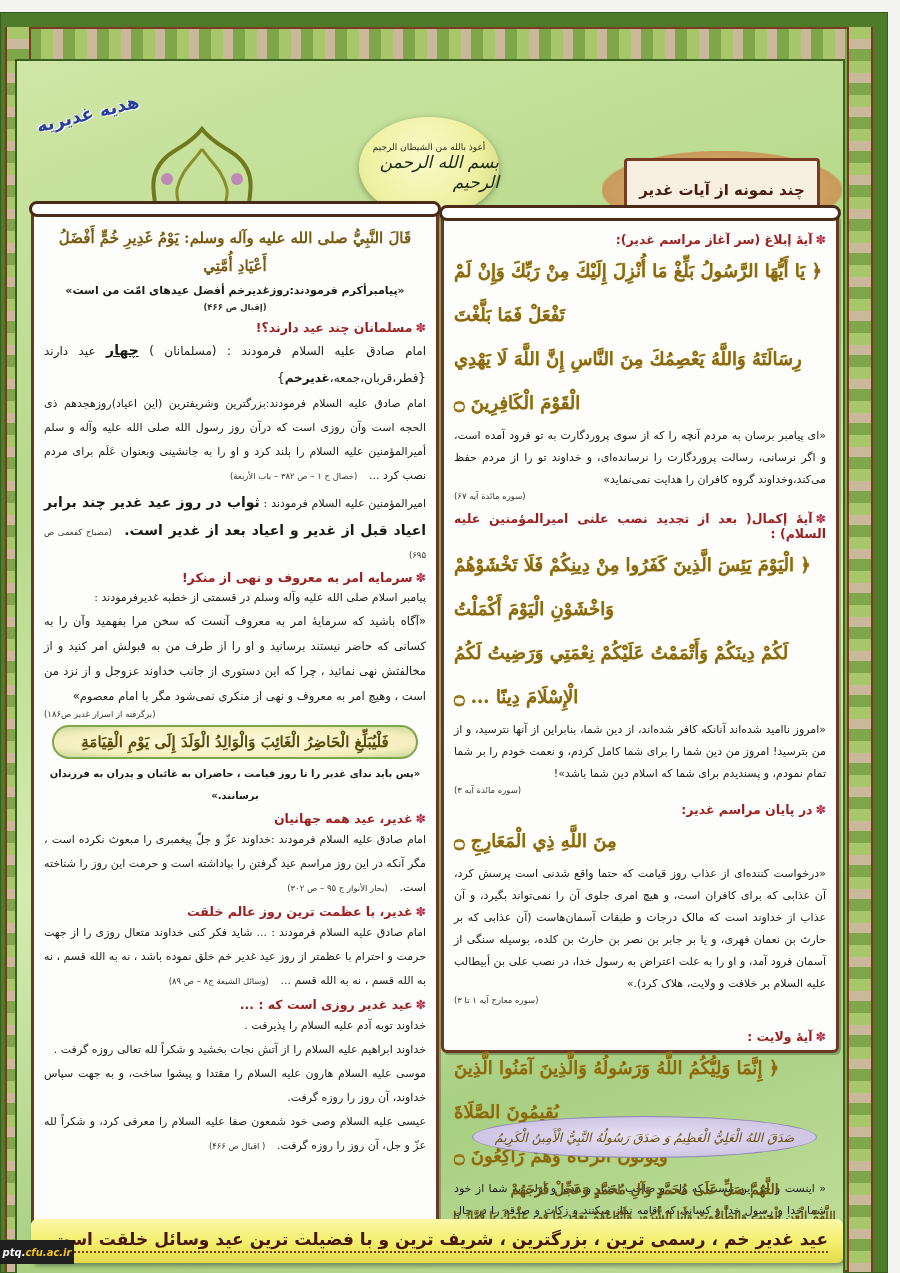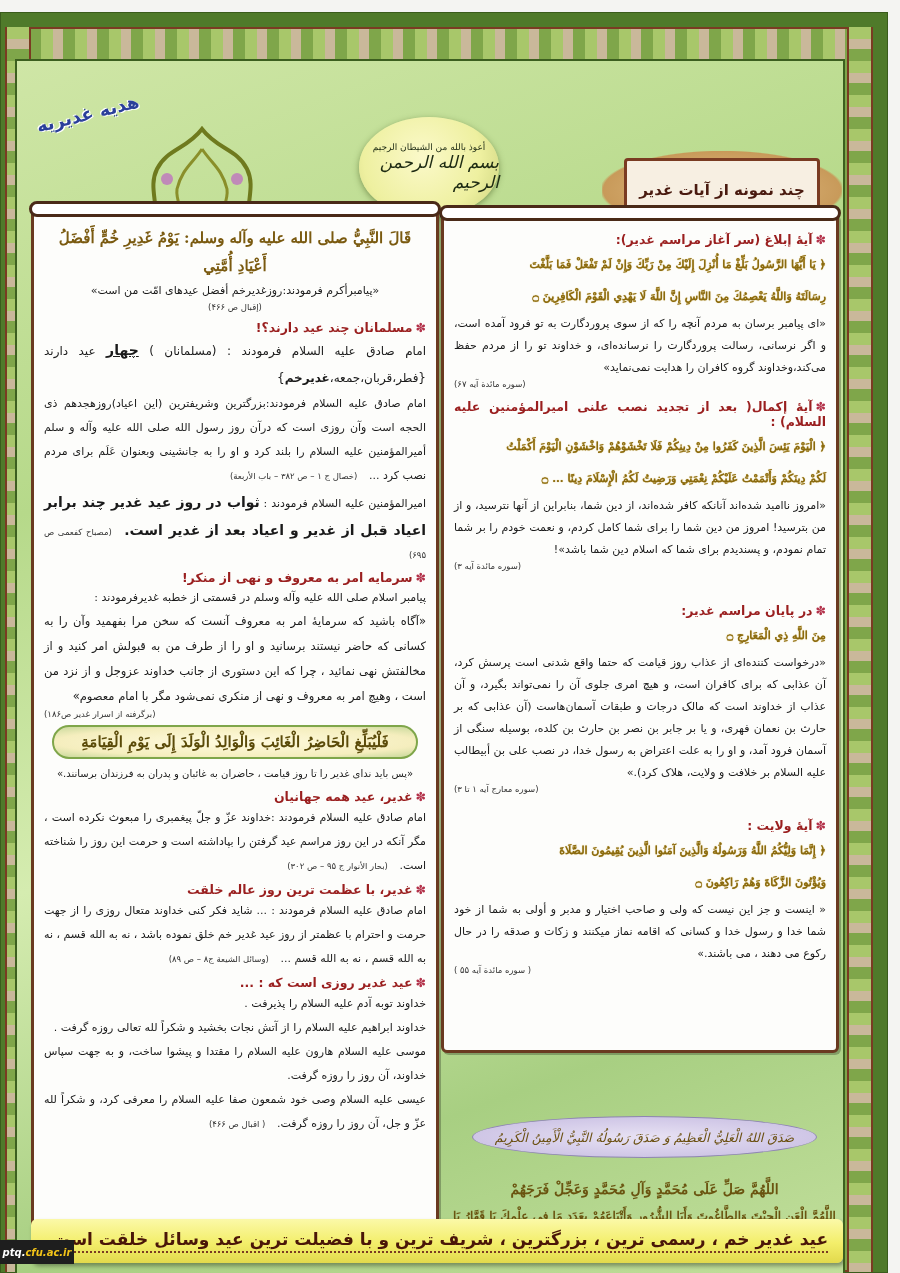--- a/index.html
+++ b/index.html
@@ -68,30 +68,30 @@
     position: absolute; top: -11px; left: -5px; right: -5px; height: 16px;
     background: #ffffff; border: 3px solid #4a2a18; border-radius: 8px;
   }
   .panel-left { left: 14px; top: 148px; width: 408px; height: 1030px; }
   .panel-right { left: 424px; top: 152px; width: 398px; height: 840px; }
 
   .content { position: absolute; top: 12px; left: 10px; right: 10px; bottom: 6px; direction: rtl; text-align: justify; }
   .h-red { color: #9a1f1f; font-weight: bold; font-size: 12.5px; margin: 4px 0 2px; }
   .h-red .star { color: #b3324a; margin-left: 3px; }
   .ar {
-    color: #8a6a10; font-family: "DejaVu Serif", serif; font-size: 11px;
-    text-align: right; line-height: 32px; font-weight: bold;
+    color: #8a6a10; font-family: "DejaVu Serif", serif; font-size: 18px;
+    text-align: left; line-height: 44px; font-weight: bold;
     text-shadow: 0 0 1px #c8a640;
   }
   .fa { color: #1a1a1a; font-size: 11px; line-height: 22px; }
   .fa-lg { color: #1a1a1a; font-size: 12px; line-height: 27px; }
   .fa-bold { font-weight: bold; font-size: 14px; line-height: 28px; }
   .src { color: #333; font-size: 8.5px; direction: rtl; text-align: left; display: block; }
   .src-inline { color: #333; font-size: 8.5px; margin-right: 8px; }
-  .center { text-align: center; }
+  .center { text-align: center; font-weight: bold; }
   .u { text-decoration: underline; font-weight: bold; font-size: 14px; }
 
   .left-heading { text-align: center; color: #7a5a10; font-family: "DejaVu Serif", serif; font-size: 15px; font-weight: bold; line-height: 28px; }
 
   .green-banner {
     margin: 6px auto 4px; width: 96%; height: 34px; border-radius: 17px;
     background: radial-gradient(ellipse at center, #fffbe0 0%, #f5eebe 70%, #c7d89a 100%);
     border: 2px solid #7fa64a;
     display: flex; align-items: center; justify-content: center;
     color: #5a4a08; font-family: "DejaVu Serif", serif; font-size: 15px; font-weight: bold;
@@ -170,21 +170,21 @@
         <div class="ar">رِسَالَتَهُ وَاللَّهُ يَعْصِمُكَ مِنَ النَّاسِ إِنَّ اللَّهَ لَا يَهْدِي الْقَوْمَ الْكَافِرِينَ ۝</div>
         <div class="fa">«ای پیامبر برسان به مردم آنچه را که از سوی پروردگارت به تو فرود آمده است، و اگر نرسانی، رسالت پروردگارت را نرسانده‌ای، و خداوند تو را از مردم حفظ می‌کند،وخداوند گروه کافران را هدایت نمی‌نماید»</div>
         <span class="src">(سوره مائدة آیه ۶۷)</span>
 
         <div class="h-red" style="margin-top:10px"><span class="star">✽</span><span>آیهٔ إکمال( بعد از تجدید نصب علنی امیرالمؤمنین علیه السلام) :</span></div>
         <div class="ar">﴿ الْيَوْمَ يَئِسَ الَّذِينَ كَفَرُوا مِنْ دِينِكُمْ فَلَا تَخْشَوْهُمْ وَاخْشَوْنِ الْيَوْمَ أَكْمَلْتُ</div>
         <div class="ar">لَكُمْ دِينَكُمْ وَأَتْمَمْتُ عَلَيْكُمْ نِعْمَتِي وَرَضِيتُ لَكُمُ الْإِسْلَامَ دِينًا ... ۝</div>
         <div class="fa">«امروز ناامید شده‌اند آنانکه کافر شده‌اند، از دین شما، بنابراین از آنها نترسید، و از من بترسید! امروز من دین شما را برای شما کامل کردم، و نعمت خودم را بر شما تمام نمودم، و پسندیدم برای شما که اسلام دین شما باشد»!</div>
         <span class="src">(سوره مائدة آیه ۳)</span>
 
-        <div class="h-red" style="margin-top:32px"><span class="star">✽</span><span>در پایان مراسم غدیر:</span></div>
+        <div class="h-red" style="margin-top:7px"><span class="star">✽</span><span>در پایان مراسم غدیر:</span></div>
         <div class="ar">مِنَ اللَّهِ ذِي الْمَعَارِجِ ۝</div>
         <div class="fa">«درخواست کننده‌ای از عذاب روز قیامت که حتما واقع شدنی است پرسش کرد، آن عذابی که برای کافران است، و هیچ امری جلوی آن را نمی‌تواند بگیرد، و آن عذاب از خداوند است که مالک درجات و طبقات آسمان‌هاست (آن عذابی که بر حارث بن نعمان فهری، و یا بر جابر بن نصر بن حارث بن کلده، بوسیله سنگی از آسمان فرود آمد، و او را به علت اعتراض به رسول خدا، در نصب علی بن أبیطالب علیه السلام بر خلافت و ولایت، هلاک کرد).»</div>
         <span class="src">(سوره معارج آیه ۱ تا ۳)</span>
 
         <div class="h-red" style="margin-top:24px"><span class="star">✽</span><span>آیهٔ ولایت :</span></div>
         <div class="ar">﴿ إِنَّمَا وَلِيُّكُمُ اللَّهُ وَرَسُولُهُ وَالَّذِينَ آمَنُوا الَّذِينَ يُقِيمُونَ الصَّلَاةَ</div>
         <div class="ar">وَيُؤْتُونَ الزَّكَاةَ وَهُمْ رَاكِعُونَ ۝</div>
         <div class="fa">« اینست و جز این نیست که ولی و صاحب اختیار و مدبر و أولی به شما از خود شما خدا و رسول خدا و کسانی که اقامه نماز میکنند و زکات و صدقه را در حال رکوع می دهند ، می باشند.»</div>
         <span class="src">( سوره مائدة آیه ۵۵ )</span>
       </div>

